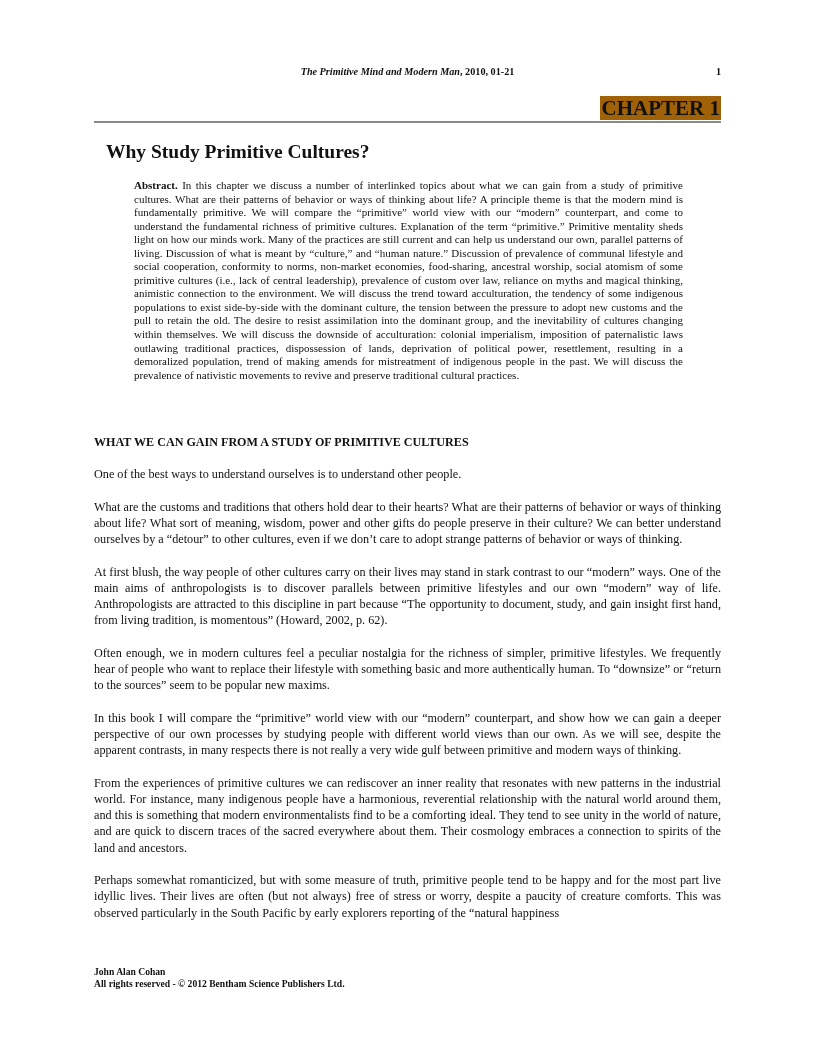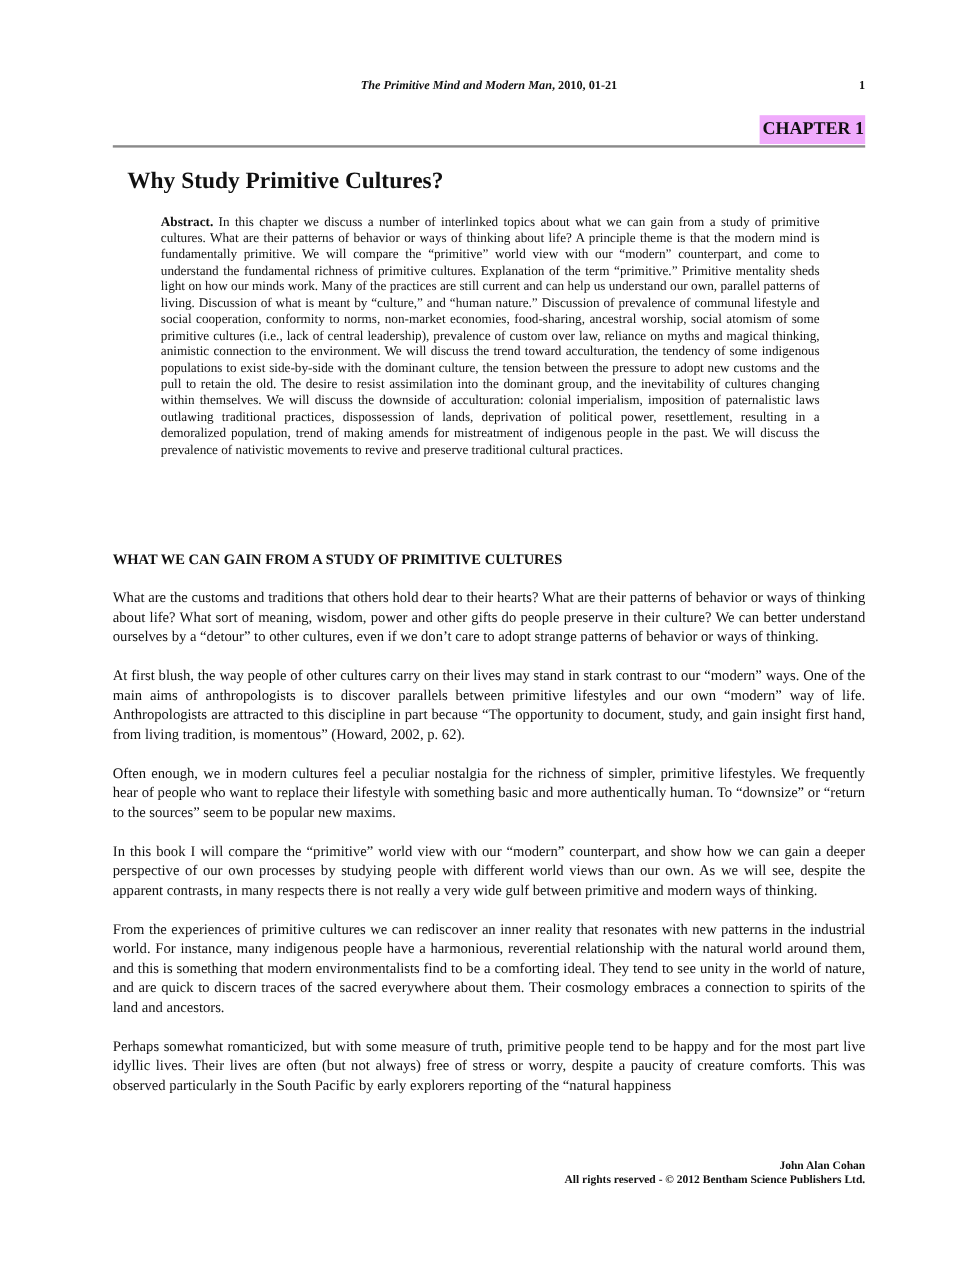--- a/index.html
+++ b/index.html
@@ -32,22 +32,22 @@
   }
   .running-head .title i { }
   .running-head .page-num {
     position: absolute;
     right: 0;
   }
   .chapter-label {
     position: absolute;
     top: 96px;
     right: 95px;
-    background: #f0abfc;
-    font-size: 15px;
+    background: #a16207;
+    font-size: 21px;
     font-weight: bold;
     line-height: 24px;
     padding: 0 1px 0 2px;
   }
   .rule {
     position: absolute;
     top: 121px;
     left: 94px;
     width: 627px;
     height: 2px;
@@ -68,42 +68,42 @@
     left: 134px;
     width: 549px;
     font-size: 11px;
     line-height: 13.55px;
     text-align: justify;
     margin: 0;
   }
   .abstract b { font-weight: bold; }
   .body-wrap {
     position: absolute;
-    top: 459px;
+    top: 435px;
     left: 94px;
     width: 627px;
   }
   .section-heading {
     font-size: 12.1px;
     font-weight: bold;
     line-height: 15px;
     margin: 0 0 16px 0;
   }
   .para {
     font-size: 12.2px;
     line-height: 16.2px;
     text-align: justify;
     margin: 0 0 16.4px 0;
   }
   .footer {
     position: absolute;
     top: 966px;
     left: 94px;
     width: 627px;
-    text-align: right;
+    text-align: left;
     font-size: 9.6px;
     font-weight: bold;
     line-height: 12px;
   }
 </style>
 </head>
 <body>
 
 <div class="running-head">
   <div class="title"><i>The Primitive Mind and Modern Man</i><span>, 2010, 01-21</span></div>
@@ -112,20 +112,21 @@
 
 <div class="chapter-label">CHAPTER 1</div>
 <div class="rule"></div>
 
 <h1 class="chapter-title">Why Study Primitive Cultures?</h1>
 
 <p class="abstract"><b>Abstract.</b><span> In this chapter we discuss a number of interlinked topics about what we can gain from a study of primitive cultures. What are their patterns of behavior or ways of thinking about life? A principle theme is that the modern mind is fundamentally primitive. We will compare the “primitive” world view with our “modern” counterpart, and come to understand the fundamental richness of primitive cultures. Explanation of the term “primitive.” Primitive mentality sheds light on how our minds work. Many of the practices are still current and can help us understand our own, parallel patterns of living. Discussion of what is meant by “culture,” and “human nature.” Discussion of prevalence of communal lifestyle and social cooperation, conformity to norms, non-market economies, food-sharing, ancestral worship, social atomism of some primitive cultures (i.e., lack of central leadership), prevalence of custom over law, reliance on myths and magical thinking, animistic connection to the environment. We will discuss the trend toward acculturation, the tendency of some indigenous populations to exist side-by-side with the dominant culture, the tension between the pressure to adopt new customs and the pull to retain the old. The desire to resist assimilation into the dominant group, and the inevitability of cultures changing within themselves. We will discuss the downside of acculturation: colonial imperialism, imposition of paternalistic laws outlawing traditional practices, dispossession of lands, deprivation of political power, resettlement, resulting in a demoralized population, trend of making amends for mistreatment of indigenous people in the past. We will discuss the prevalence of nativistic movements to revive and preserve traditional cultural practices.</span></p>
 
 <div class="body-wrap">
   <h2 class="section-heading">WHAT WE CAN GAIN FROM A STUDY OF PRIMITIVE CULTURES</h2>
+  <p class="para">One of the best ways to understand ourselves is to understand other people.</p>
   <p class="para">What are the customs and traditions that others hold dear to their hearts? What are their patterns of behavior or ways of thinking about life? What sort of meaning, wisdom, power and other gifts do people preserve in their culture? We can better understand ourselves by a “detour” to other cultures, even if we don’t care to adopt strange patterns of behavior or ways of thinking.</p>
   <p class="para">At first blush, the way people of other cultures carry on their lives may stand in stark contrast to our “modern” ways. One of the main aims of anthropologists is to discover parallels between primitive lifestyles and our own “modern” way of life. Anthropologists are attracted to this discipline in part because “The opportunity to document, study, and gain insight first hand, from living tradition, is momentous” (Howard, 2002, p. 62).</p>
   <p class="para">Often enough, we in modern cultures feel a peculiar nostalgia for the richness of simpler, primitive lifestyles. We frequently hear of people who want to replace their lifestyle with something basic and more authentically human. To “downsize” or “return to the sources” seem to be popular new maxims.</p>
   <p class="para">In this book I will compare the “primitive” world view with our “modern” counterpart, and show how we can gain a deeper perspective of our own processes by studying people with different world views than our own. As we will see, despite the apparent contrasts, in many respects there is not really a very wide gulf between primitive and modern ways of thinking.</p>
   <p class="para">From the experiences of primitive cultures we can rediscover an inner reality that resonates with new patterns in the industrial world. For instance, many indigenous people have a harmonious, reverential relationship with the natural world around them, and this is something that modern environmentalists find to be a comforting ideal. They tend to see unity in the world of nature, and are quick to discern traces of the sacred everywhere about them. Their cosmology embraces a connection to spirits of the land and ancestors.</p>
   <p class="para">Perhaps somewhat romanticized, but with some measure of truth, primitive people tend to be happy and for the most part live idyllic lives. Their lives are often (but not always) free of stress or worry, despite a paucity of creature comforts. This was observed particularly in the South Pacific by early explorers reporting of the “natural happiness</p>
 </div>
 
 <div class="footer">
   <div>John Alan Cohan</div>

